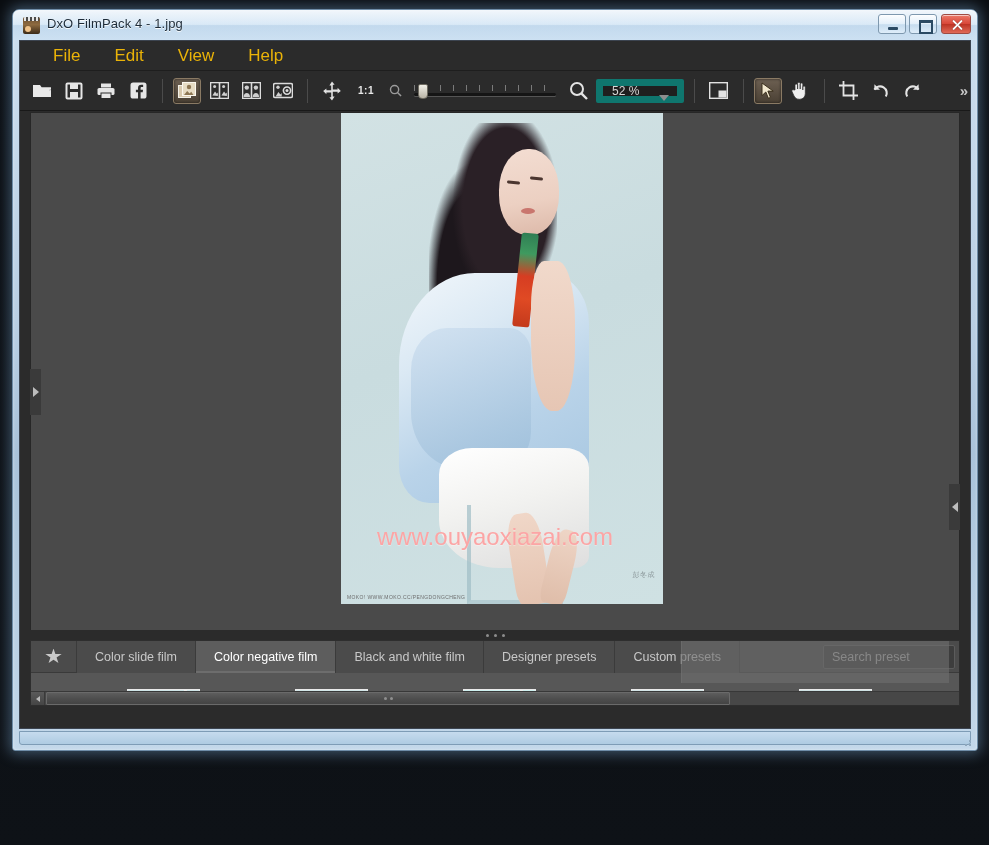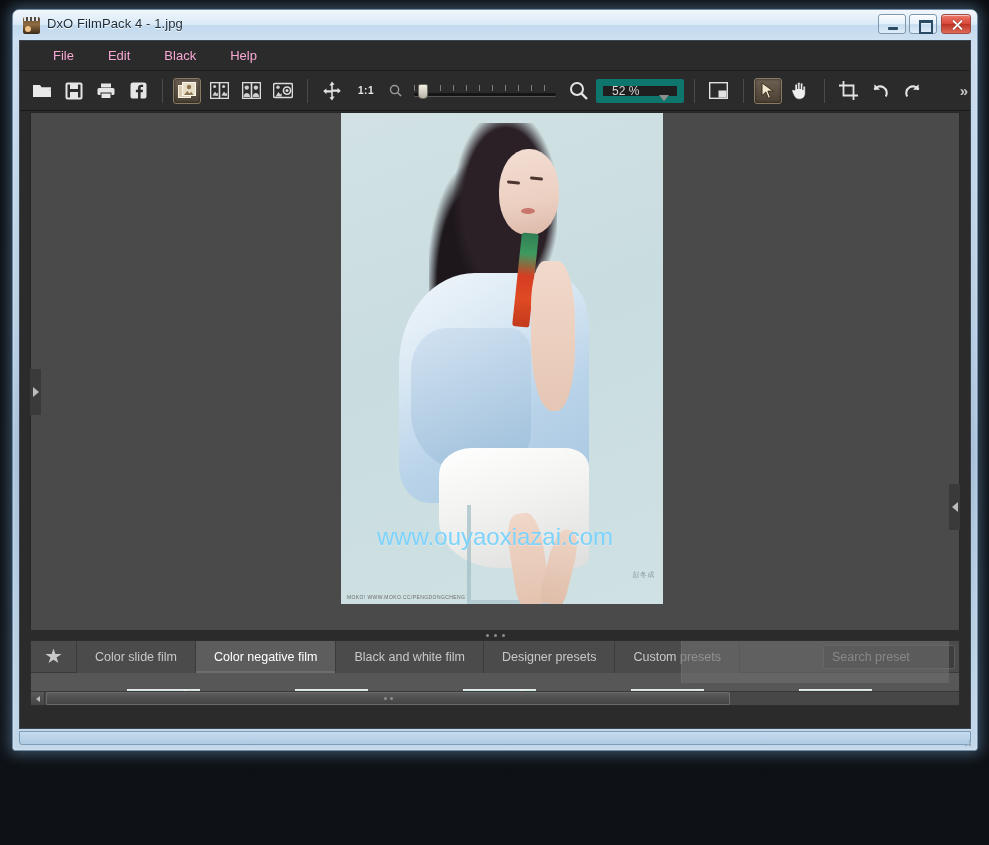--- a/index.html
+++ b/index.html
@@ -88,21 +88,21 @@
     overflow:hidden;
   }
 
   
   #menubar {
     height:30px; background:#2b2b2b;
     display:flex; align-items:center; padding-left:16px;
     border-bottom:1px solid #1e1e1e;
   }
   .menu-item {
-    color:#f9a8d4; font-size:13px; padding:4px 17px; cursor:default;
+    color:#eab308; font-size:17px; padding:4px 17px; cursor:default;
   }
 
   
   #toolbar {
     height:40px; background:#2b2b2b;
     display:flex; align-items:center; padding:0 8px;
     border-bottom:1px solid #191919;
     position:relative;
   }
   .tb-group { display:flex; align-items:center; gap:4px; }
@@ -219,21 +219,21 @@
   .ph-credit {
     position:absolute; left:6px; bottom:4px; font-size:5px; color:#6d6d6d;
     letter-spacing:.4px; white-space:nowrap;
   }
   .ph-logo {
     position:absolute; right:8px; bottom:24px; font-size:7px; color:#8a9699;
     letter-spacing:.5px; white-space:nowrap;
   }
   #watermark {
     position:absolute; left:50%; top:410px; transform:translateX(-50%);
-    font-size:24px; color:#7dd3fc; font-weight:500;
+    font-size:24px; color:#fca5a5; font-weight:500;
     text-shadow:0 1px 1px rgba(255,255,255,.35);
     white-space:nowrap; pointer-events:none;
   }
 
   
   #splitter {
     position:absolute; left:10px; right:10px; top:589px; height:10px;
     background:#2b2b2b; display:flex; align-items:center; justify-content:center;
     gap:5px;
   }
@@ -405,21 +405,21 @@
       <div class="winbtn" id="btn-close">
         <span class="g"></span>
       </div>
     </div>
 
     <div id="app">
 
       <div id="menubar">
         <div class="menu-item">File</div>
         <div class="menu-item">Edit</div>
-        <div class="menu-item">Black</div>
+        <div class="menu-item">View</div>
         <div class="menu-item">Help</div>
       </div>
 
       <div id="toolbar">
 
         <div class="tb-group">
           <div class="tb-btn">
             <svg width="20" height="18" viewBox="0 0 20 18">
               <path d="M1 3h7l1.6 2.2H19V15H1z" fill="#e9e9e9"></path>
               <path d="M19 7.2l-1.3 2.1V7.2z" fill="#9a9a9a"></path>

